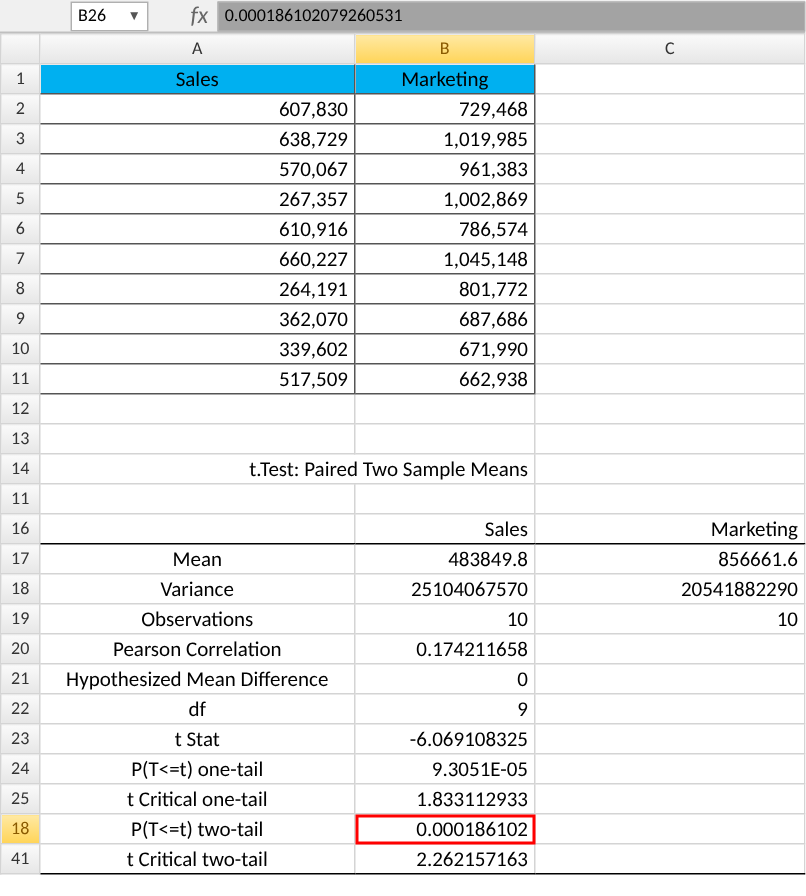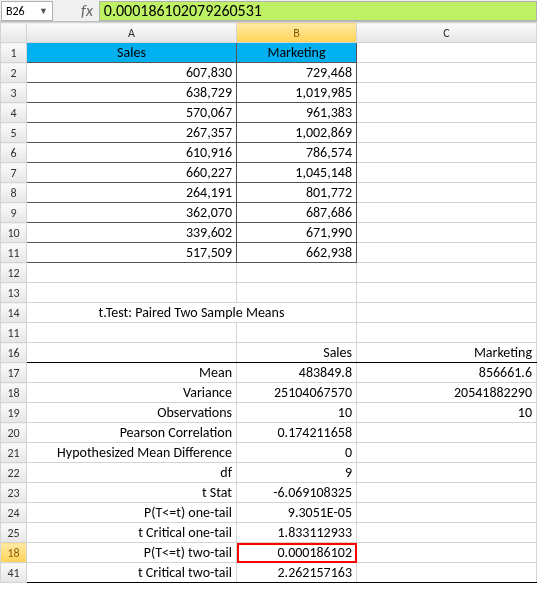--- a/index.html
+++ b/index.html
@@ -11,20 +11,21 @@
     height: 597px;
     overflow: hidden;
     position: relative;
   }
   .namebox-row {
     display: flex;
     align-items: center;
     height: 22px;
     border-bottom: 1px solid #bfbfbf;
     background: #f0f0f0;
+    padding-left: 46px;
   }
   .name-box {
     width: 52px;
     height: 20px;
     background: #fff;
     border: 1px solid #b0b0b0;
     font-size: 12px;
     padding: 1px 4px;
     display: flex;
     align-items: center;
@@ -34,23 +35,23 @@
   .name-box .dd { font-size: 9px; color: #555; }
   .fx-label {
     font-style: italic;
     font-size: 16px;
     color: #666;
     margin: 0 6px 0 28px;
   }
   .formula-bar {
     flex: 1;
     height: 20px;
-    background: #bef264;
+    background: #a3a3a3;
     border: 1px solid #b0b0b0;
-    font-size: 16px;
+    font-size: 12px;
     padding: 1px 4px;
     display: flex;
     align-items: center;
   }
   .grid {
     border-collapse: collapse;
     table-layout: fixed;
     width: 536px;
   }
   .grid th, .grid td {
@@ -81,24 +82,24 @@
     color: #000;
     text-align: center;
     font-weight: bold;
     border: 1px solid #555 !important;
   }
   .databox {
     border: 1px solid #555 !important;
     text-align: right;
     margin-top: 16px;
   }
-  .title-cell { font-weight: normal; text-align: center; }
+  .title-cell { font-weight: normal; text-align: right; }
   .stats-top { border-top: 1.5px solid #000 !important; border-bottom: 1.5px solid #000 !important; }
   .stats-hdr { text-align: right; font-weight: bold; }
-  .stats-lbl { text-align: right; }
+  .stats-lbl { text-align: center; }
   .num { text-align: right; margin-left: 41px; }
   .red-box {
     outline: 2px solid #ff0000;
     outline-offset: -2px;
   }
   .corner {
     background: linear-gradient(#fafafa,#e6e6e6);
     border: 1px solid #bfbfbf;
   }
 </style>

